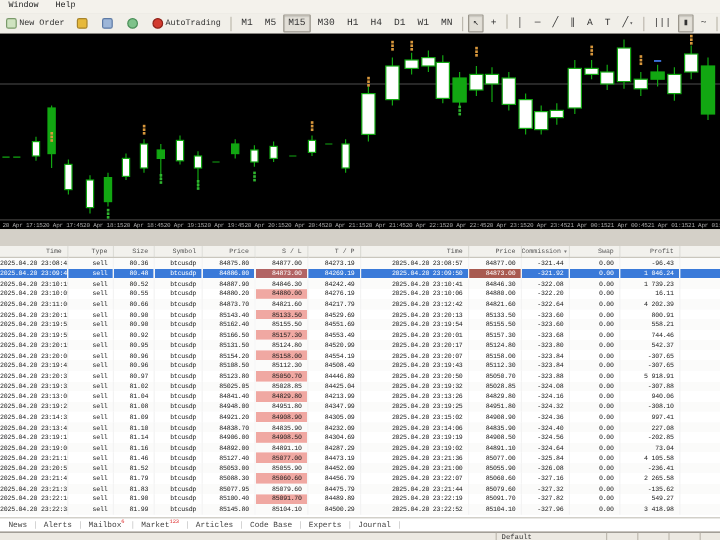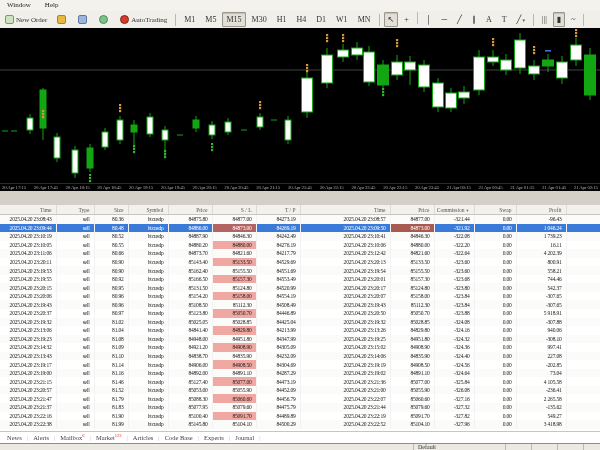--- a/index.html
+++ b/index.html
@@ -1,17 +1,17 @@
 <!DOCTYPE html>
 <html><head>
 <meta charset="utf-8">
 <style>
   html,body{margin:0;padding:0;}
   body{font-family:"Liberation Sans","DejaVu Sans",sans-serif;}
-  #app{position:relative;width:600px;height:450px;background:#d4d0c8;overflow:hidden;font-family:Liberation Serif, serif;}
+  #app{position:relative;width:600px;height:450px;background:#d4d0c8;overflow:hidden;font-family:Liberation Mono, monospace;}
   
   #menubar{position:absolute;left:0;top:0;width:600px;height:11px;background:#f4f2ec;border-bottom:1px solid #e0ddd5;display:flex;align-items:center;font-size:7px;color:#222;}
   .menu-item{padding:0 7px;height:11px;line-height:11px;cursor:default;}
   
   #toolbar{position:absolute;left:0;top:11px;width:600px;height:17px;background:#f1efe9;border-bottom:1px solid #c6c2b8;display:flex;align-items:center;font-size:7px;color:#333;}
   .tbtn{height:13px;display:inline-flex;align-items:center;padding:0 3px;margin:0 1px;border:1px solid transparent;border-radius:1px;white-space:nowrap;}
   .tbtn.active{background:#e2dfd7;border:1px solid #9a968c;box-shadow:inset 0 1px 1px rgba(0,0,0,.15);justify-content:flex-end;}
   .tsep{width:1px;height:12px;background:#bdb9af;margin:0 3px;flex:0 0 auto;}
   .ticon{font-size:8px;line-height:8px;}
   .mini{display:inline-block;width:7px;height:7px;border-radius:2px;margin-right:2px;}

